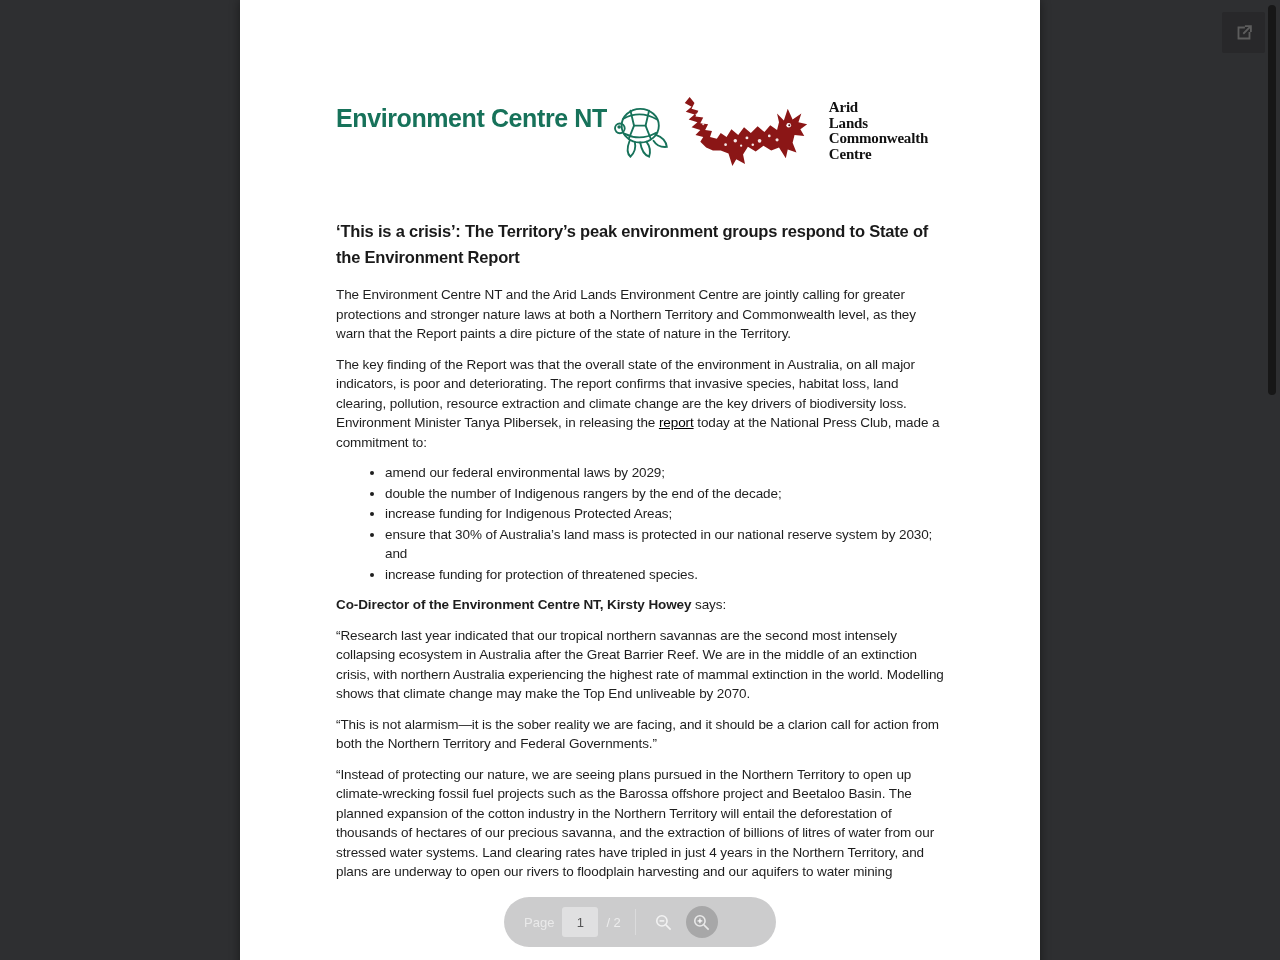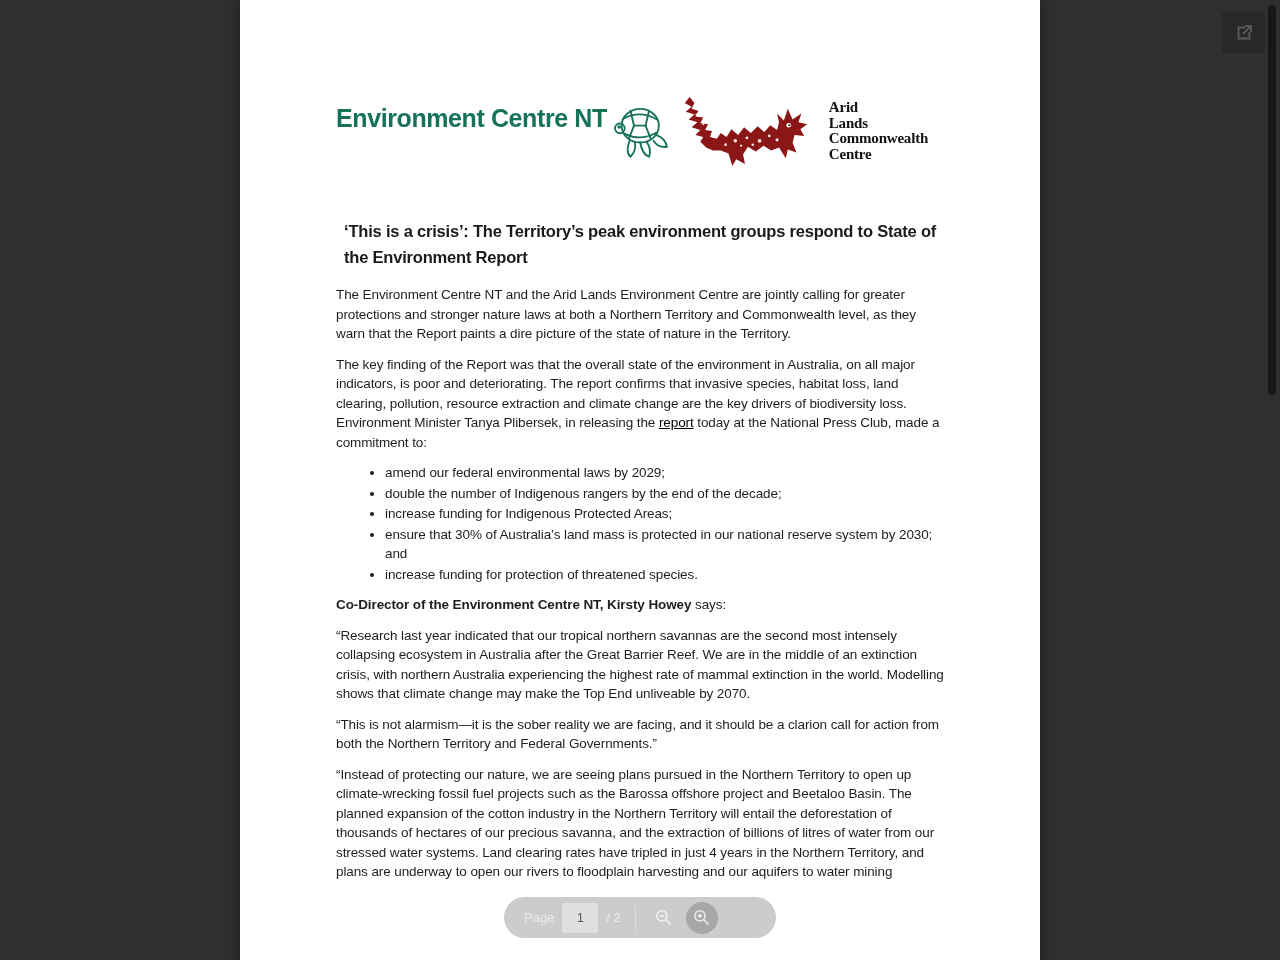--- a/index.html
+++ b/index.html
@@ -48,38 +48,38 @@
     margin-left:16px; margin-top:-6px;
     font-family:"Liberation Serif", serif;
     font-weight:bold; font-size:15px; line-height:15.5px;
     color:#111; letter-spacing:-0.2px;
   }
 
   
   .doc-title {
     font-size:16.5px; font-weight:bold; line-height:25.5px;
     color:#1a1a1a; letter-spacing:-0.2px;
-    margin:0 8px 15px;
+    margin:0 0 15px;
   }
   .para {
     font-size:13.5px; line-height:19.5px; letter-spacing:-0.1px;
     margin:0 0 11px;
   }
   .para a { color:#000000; text-decoration:underline; cursor:pointer; }
   ul.bullets { margin:0 0 11px; padding-left:49px; }
   ul.bullets li {
     font-size:13.5px; line-height:19.5px; letter-spacing:-0.1px;
     margin-bottom:1px;
   }
   .bold { font-weight:bold; }
 
   
   .page-toolbar {
     position:absolute; left:50%; transform:translateX(-50%);
-    top:897px; height:41px; width:272px;
+    top:897px; height:50px; width:272px;
     border-radius:26px;
     background:rgba(25,25,28,0.22);
     display:flex; align-items:center;
     padding:0 14px 0 20px;
     color:rgba(255,255,255,0.65);
     font-size:13px;
   }
   .page-toolbar .pg-label { opacity:0.9; }
   .page-toolbar input {
     width:36px; height:30px; margin-left:8px;

